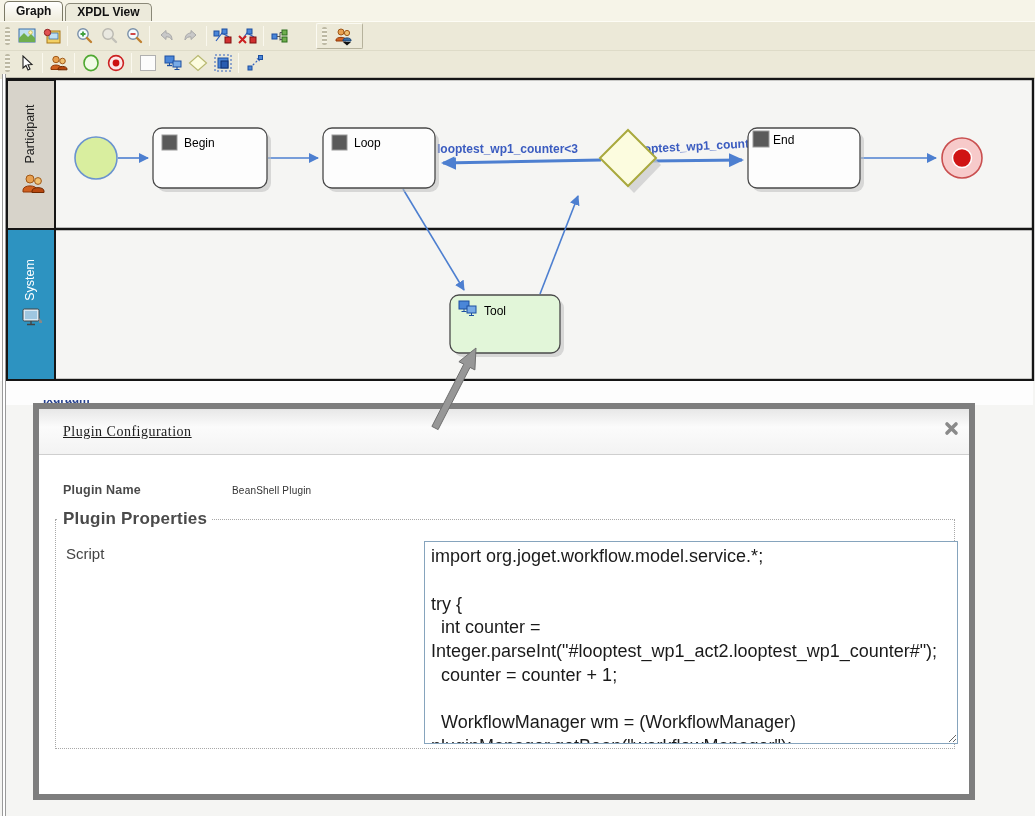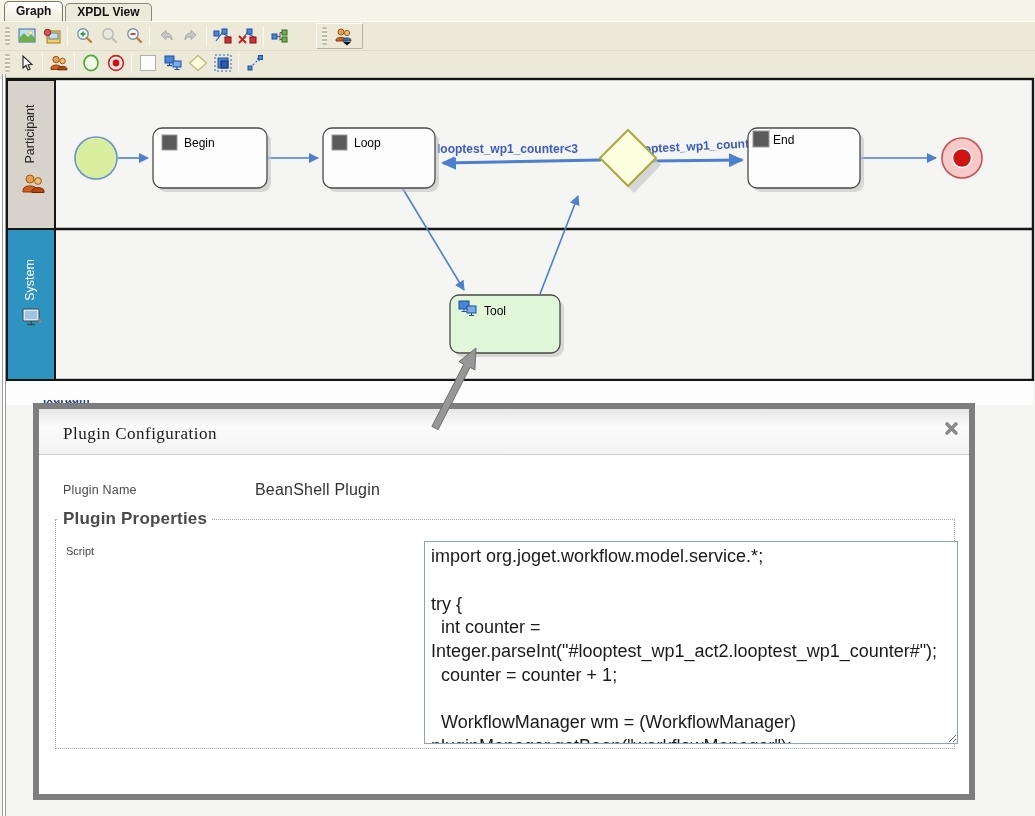--- a/index.html
+++ b/index.html
@@ -45,32 +45,32 @@
   .bg-fragment span { display:block; margin-top:-8px; color:#26418f; font-weight:bold;
                       font-size:12px; text-decoration:underline; }
 
   
   .dialog { position:absolute; left:33px; top:403px; width:942px; height:397px;
             border:6px solid #7e7e7e; background:#ffffff; z-index:30; }
   .dialog-titlebar { position:relative; height:46px;
             background:linear-gradient(180deg,#e7e7e7 0%,#fbfbfb 40%,#f3f3f3 100%);
             border-bottom:1px solid #cfcfcf; }
   .dialog-title { position:absolute; left:24px; top:15px;
-            font-family:"Liberation Serif", serif; font-size:17px; color:#1a1a1a;
-            letter-spacing:0.5px; }
+            font-family:"Liberation Serif", serif; font-size:14px; color:#1a1a1a;
+            letter-spacing:0.5px;text-decoration:underline; }
   .dialog-close { position:absolute; right:10px; top:12px; width:15px; height:15px; cursor:pointer; }
   .dialog-body { padding-top:24px; }
   .field-row { display:flex; padding-left:24px; height:22px; align-items:center; }
-  .field-label { width:192px; font-size:12.5px; font-weight:normal; color:#4a4a4a; letter-spacing:.2px; }
-  .field-value { font-size:16px; color:#333; letter-spacing:.2px; }
+  .field-label { width:169px; font-size:12.5px; font-weight:bold; color:#4a4a4a; letter-spacing:.2px; }
+  .field-value { font-size:10px; color:#333; letter-spacing:.2px; }
   .props-fieldset { position:relative; margin:8px 14px 0 16px; height:240px;
             border:1px dotted #a8a8a8; }
   .props-fieldset legend { font-size:17px; font-weight:bold; color:#4a4a4a;
             padding:0 5px; margin-left:2px; letter-spacing:.2px; }
-  .script-label { position:absolute; left:10px; top:16px; font-size:11px; color:#444; }
+  .script-label { position:absolute; left:10px; top:16px; font-size:15px; color:#444; }
   .script-area { position:absolute; left:368px; top:12px; width:534px; height:203px;
             border:1px solid #86a4bd; font-family:"Liberation Sans", sans-serif;
             font-size:18px; line-height:1.32; color:#1a1a1a; padding:3px 6px;
             resize:both; overflow:auto; background:#fff; }
 
   
   .anno-arrow { position:absolute; left:418px; top:336px; z-index:60; pointer-events:none; }
 </style>
 </head>
 <body>

